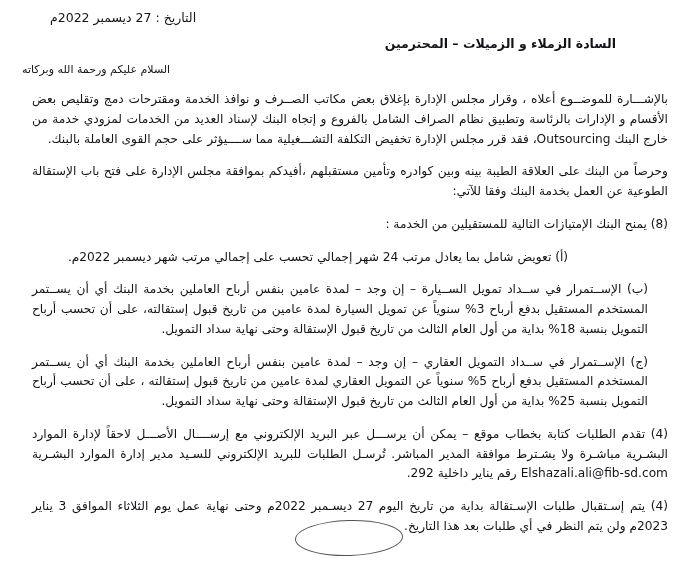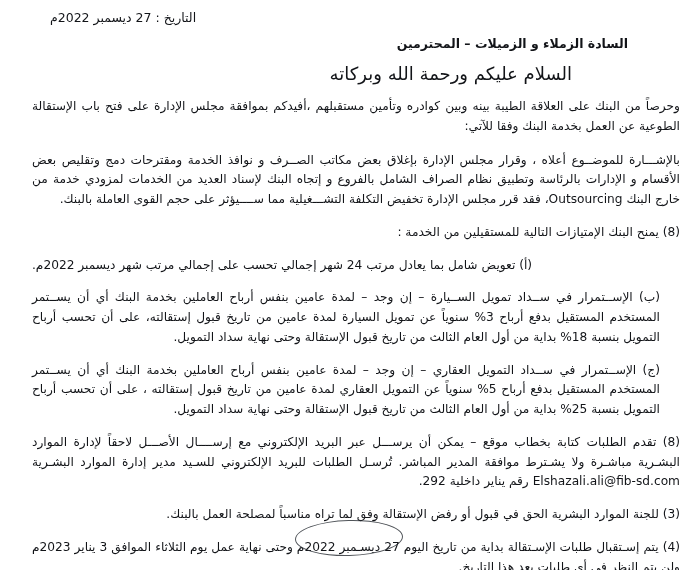--- a/index.html
+++ b/index.html
@@ -14,21 +14,21 @@
     overflow: hidden;
     font-family: "DejaVu Sans", "Liberation Sans", sans-serif;
     color: #14161a;
     position: relative;
   }
   .page {
     position: relative;
     width: 698px;
     height: 554px;
     box-sizing: border-box;
-    padding: 4px 10px 0 22px;
+    padding: 4px 22px 0 22px;
     background: #fefefe;
     filter: contrast(1.02);
   }
 
   .date-line {
     font-size: 12.5px;
     letter-spacing: 0.2px;
     margin: 6px 8px 0 0;
     padding-left: 28px;
     text-align: left;
@@ -41,23 +41,23 @@
 
   .salutation {
     font-size: 12.5px;
     font-weight: 600;
     margin: 11px 60px 0 0;
     text-align: right;
     direction: rtl;
     padding-right: 0;
   }
   .greeting {
-    font-size: 18px;
-    margin: 12px 116px 0 0;
-    text-align: right;
+    font-size: 11px;
+    margin: 12px 66px 0 0;
+    text-align: left;
     direction: rtl;
   }
 
   .subject {
     font-size: 12.5px;
     font-weight: bold;
     text-decoration: underline;
     text-underline-offset: 2px;
     margin: 15px 0 0 0;
     text-align: center;
@@ -77,21 +77,21 @@
   .item {
     font-size: 12.2px;
     line-height: 1.62;
     text-align: justify;
     direction: rtl;
     margin: 13px 8px 0 10px;
   }
   .item-a {
     font-size: 12.2px;
     direction: rtl;
-    text-align: left;
+    text-align: center;
     margin: 13px 72px 0 10px;
     line-height: 1.62;
   }
   .item-indent {
     margin-right: 28px;
   }
   .ltr {
     direction: ltr;
     unicode-bidi: embed;
     display: inline-block;
@@ -128,35 +128,34 @@
 
   <div class="date-line">
     <span class="date-line-inner">التاريخ :  27  ديسمبر  2022م</span>
   </div>
 
   <div class="salutation">السادة الزملاء و الزميلات – المحترمين</div>
 
   <div class="greeting">السلام عليكم ورحمة الله وبركاته</div>
 
 
+  <div class="para">بالإشـــارة للموضــوع أعلاه ، وقرار مجلس الإدارة بإغلاق بعض مكاتب الصــرف و نوافذ الخدمة ومقترحات دمج وتقليص بعض الأقسام و الإدارات بالرئاسة وتطبيق نظام الصراف الشامل بالفروع و إتجاه البنك لإسناد العديد من الخدمات لمزودي خدمة من خارج البنك  Outsourcing، فقد قرر مجلس الإدارة  تخفيض التكلفة التشـــغيلية مما ســــيؤثر على حجم القوى العاملة بالبنك.</div>
+
   <div class="para tight">وحرصاً من البنك على العلاقة الطيبة بينه وبين كوادره وتأمين مستقبلهم ،أفيدكم بموافقة مجلس الإدارة على فتح باب الإستقالة الطوعية عن العمل بخدمة البنك وفقا للآتي:</div>
-
-  <div class="para">بالإشـــارة للموضــوع أعلاه ، وقرار مجلس الإدارة بإغلاق بعض مكاتب الصــرف و نوافذ الخدمة ومقترحات دمج وتقليص بعض الأقسام و الإدارات بالرئاسة وتطبيق نظام الصراف الشامل بالفروع و إتجاه البنك لإسناد العديد من الخدمات لمزودي خدمة من خارج البنك  Outsourcing، فقد قرر مجلس الإدارة  تخفيض التكلفة التشـــغيلية مما ســــيؤثر على حجم القوى العاملة بالبنك.</div>
 
   <div class="item numlist-head">(8) يمنح البنك الإمتيازات التالية للمستقيلين من الخدمة :</div>
 
   <div class="item-a">(أ) تعويض شامل بما يعادل مرتب 24 شهر إجمالي تحسب على  إجمالي مرتب شهر ديسمبر 2022م.</div>
 
   <div class="item item-indent">(ب) الإســتمرار في ســداد تمويل الســيارة – إن وجد – لمدة عامين بنفس أرباح العاملين بخدمة البنك  أي أن يســتمر المستخدم المستقيل بدفع أرباح 3% سنوياً عن تمويل السيارة لمدة عامين  من تاريخ قبول إستقالته، على أن تحسب أرباح التمويل بنسبة 18%  بداية من أول العام الثالث من تاريخ قبول الإستقالة وحتى نهاية سداد التمويل.</div>
 
   <div class="item item-indent">(ج) الإســتمرار في ســداد التمويل العقاري – إن وجد – لمدة عامين بنفس أرباح العاملين بخدمة البنك  أي أن يســتمر المستخدم المستقيل بدفع أرباح 5% سنوياً عن التمويل العقاري لمدة عامين من تاريخ قبول إستقالته ، على أن تحسب أرباح التمويل بنسبة 25% بداية من أول العام الثالث من تاريخ قبول الإستقالة وحتى نهاية سداد التمويل.</div>
 
-  <div class="item"><span>(8) تقدم الطلبات كتابة  بخطاب موقع – يمكن أن يرســـل عبر البريد الإلكتروني مع إرســــال الأصـــل لاحقاً لإدارة الموارد البشـرية مباشـرة ولا يشـترط موافقة المدير المباشر. تُرسـل الطلبات للبريد الإلكتروني للسـيد مدير إدارة الموارد البشـرية</span> <span class="ltr">Elshazali.ali@fib-sd.com</span> <span>رقم يناير داخلية</span> <span>292</span><span>.</span></div>
+  <div class="item"><span>(4) تقدم الطلبات كتابة  بخطاب موقع – يمكن أن يرســـل عبر البريد الإلكتروني مع إرســــال الأصـــل لاحقاً لإدارة الموارد البشـرية مباشـرة ولا يشـترط موافقة المدير المباشر. تُرسـل الطلبات للبريد الإلكتروني للسـيد مدير إدارة الموارد البشـرية</span> <span class="ltr">Elshazali.ali@fib-sd.com</span> <span>رقم يناير داخلية</span> <span>292</span><span>.</span></div>
 
-  <div class="item">(3) للجنة الموارد البشرية الحق في قبول أو رفض الإستقالة وفق لما تراه مناسباً لمصلحة العمل بالبنك.</div>
 
   <div class="item">(4) يتم إسـتقبال طلبات الإسـتقالة بداية من تاريخ اليوم 27 ديسـمبر 2022م وحتى نهاية عمل يوم  الثلاثاء الموافق 3 يناير 2023م ولن يتم النظر في أي طلبات بعد هذا التاريخ.</div>
 
   <div class="stamp-wrap">
     <div class="stamp-oval"></div>
   </div>
 
 </div>
 
 </body></html>

